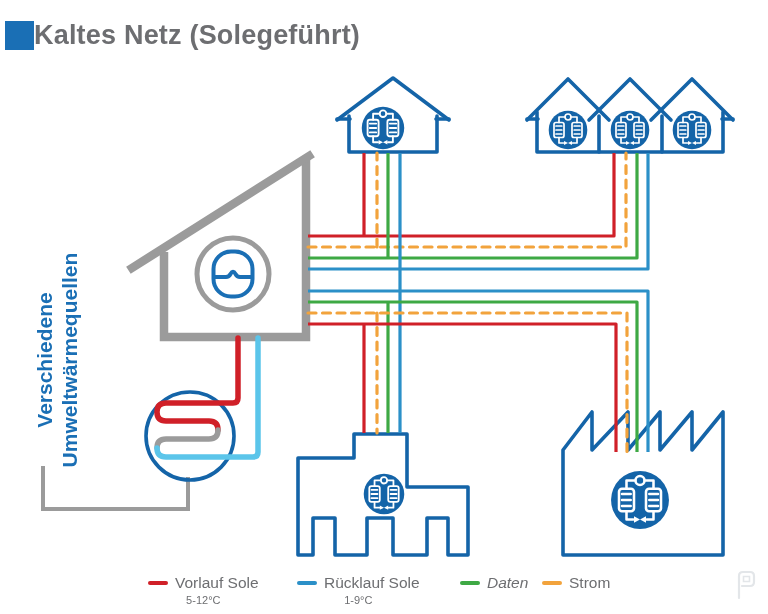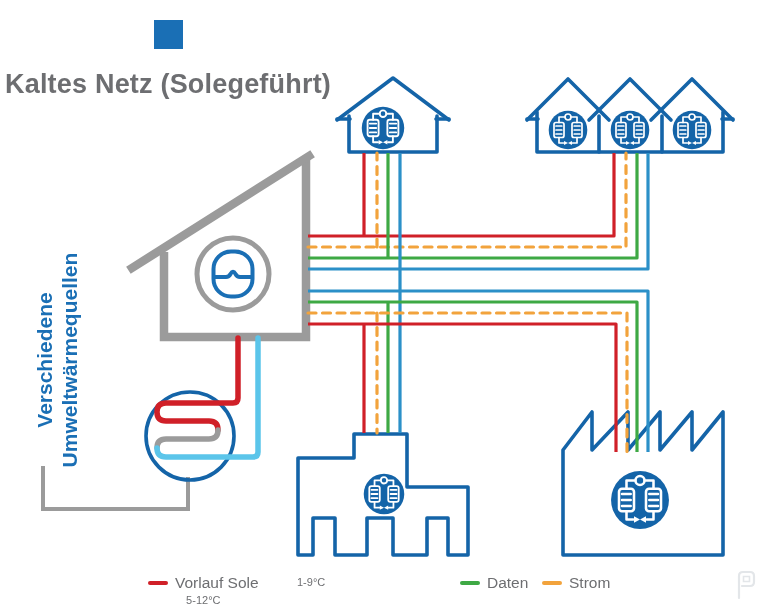--- a/index.html
+++ b/index.html
@@ -1,20 +1,20 @@
 <!DOCTYPE html>
 <html style="--vorlauf-red: #d02028; --ruecklauf-blue: #2b90c8; --daten-green: #3ea944; --strom-orange: #f2a33c; --ruecklauf-light: #5bc5ea; --building-blue: #1464a8; --accent-blue: #1a6fb5; --source-gray: #9b9b9b; --text-gray: #6d6e71; --watermark-gray: #e3e6e9;"><head>
 <meta charset="utf-8">
 <style>
   html,body{margin:0;padding:0;}
   body{
     width:768px;height:614px;position:relative;background:#fff;overflow:hidden;
     font-family:"Liberation Sans",sans-serif;
   }
-  .header{position:absolute;top:20px;left:5px;display:flex;align-items:center;gap:20px;flex-direction:column;}
+  .header{position:absolute;top:20px;left:5px;display:flex;align-items:center;gap:0;}
   .title-square{width:29px;height:29px;background:var(--accent-blue);}
   .page-title{font-size:27px;font-weight:600;color:var(--text-gray);letter-spacing:0.2px;}
 
   .source-label{
     position:absolute;left:-88px;top:330px;width:300px;height:60px;
     transform:rotate(-90deg);transform-origin:center;
     text-align:center;color:var(--accent-blue);
     font-size:21px;font-weight:700;line-height:1.2;
   }
 
@@ -136,23 +136,27 @@
 
 <div class="legend">
   <div class="lg-item" style="left:148px;">
     <div class="lg-row">
       <span class="sw sw-red"></span>
       <span>Vorlauf Sole</span>
     </div>
     <div class="lg-sub">5-12°C</div>
   </div>
   <div class="lg-item" style="left:297px;">
+    <div class="lg-row">
+      <span class="sw sw-blue"></span>
+      <span>Rücklauf Sole</span>
+    </div>
     <div class="lg-sub">1-9°C</div>
   </div>
-  <div class="lg-item" style="left:460px;">
+  <div class="lg-item" style="left:460px;font-style:italic;">
     <div class="lg-row">
       <span class="sw sw-green"></span>
       <span>Daten</span>
     </div>
     <div class="lg-sub"></div>
   </div>
   <div class="lg-item" style="left:542px;">
     <div class="lg-row">
       <span class="sw sw-orange"></span>
       <span>Strom</span>

